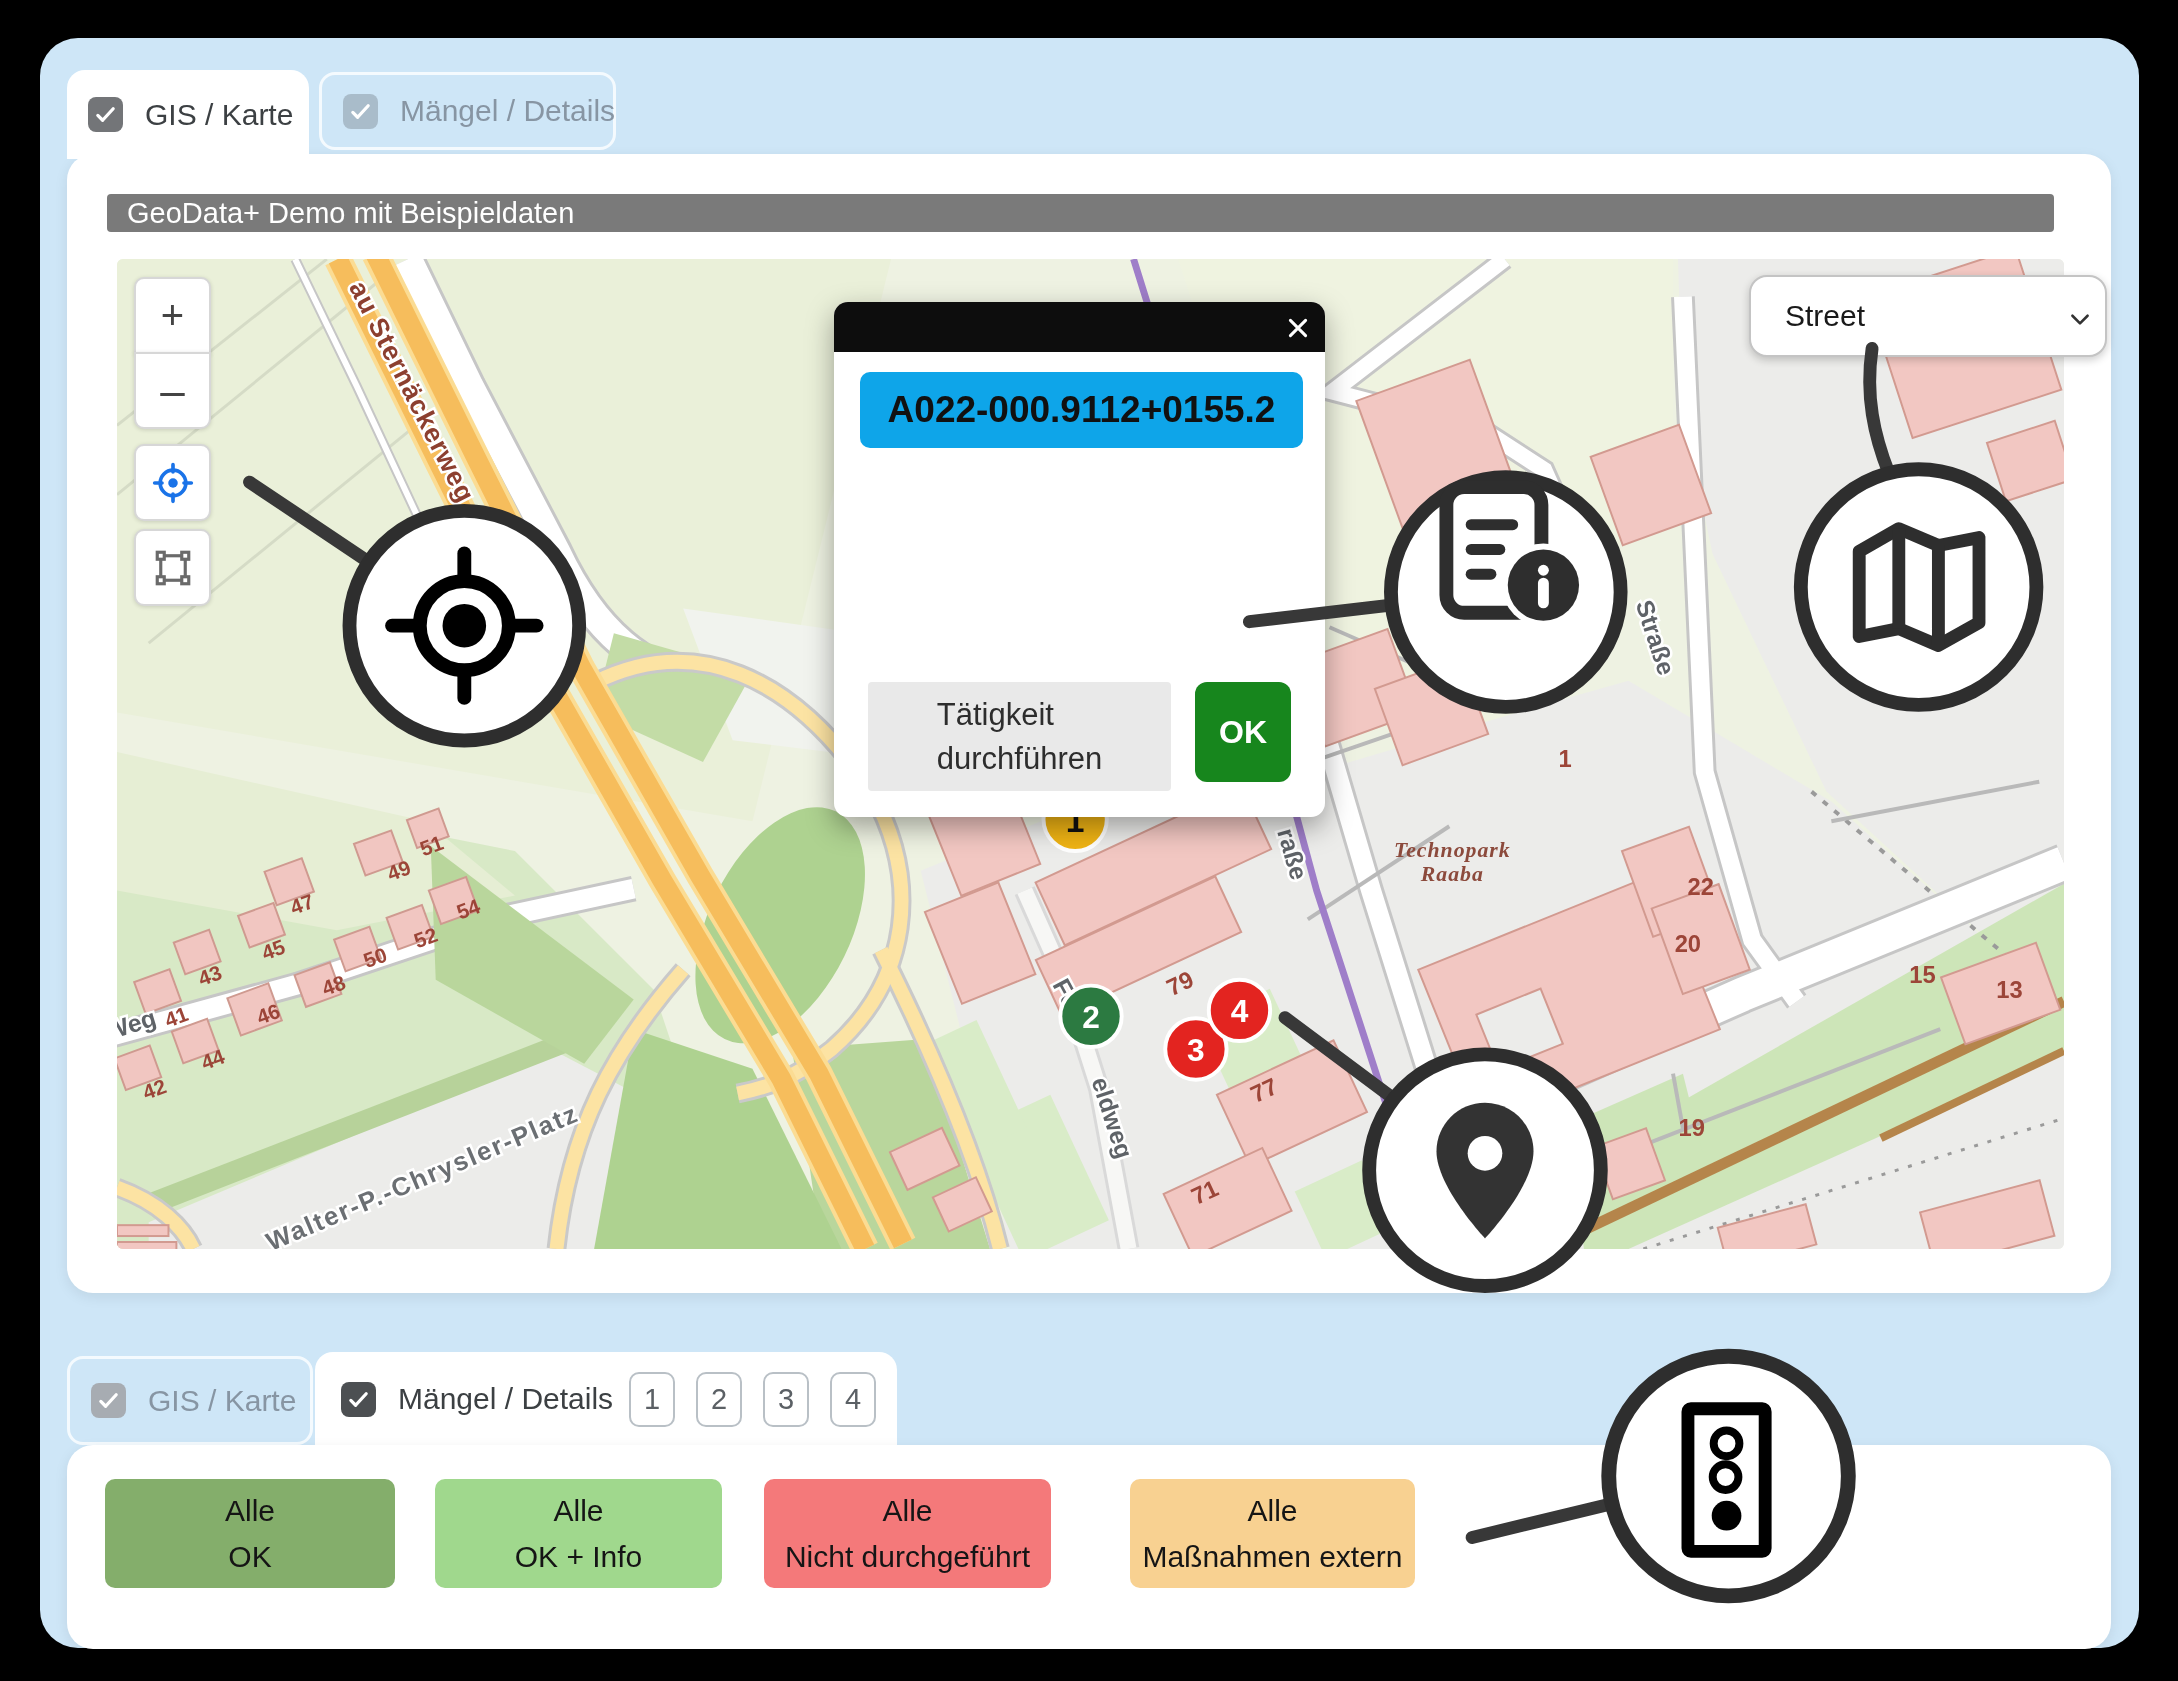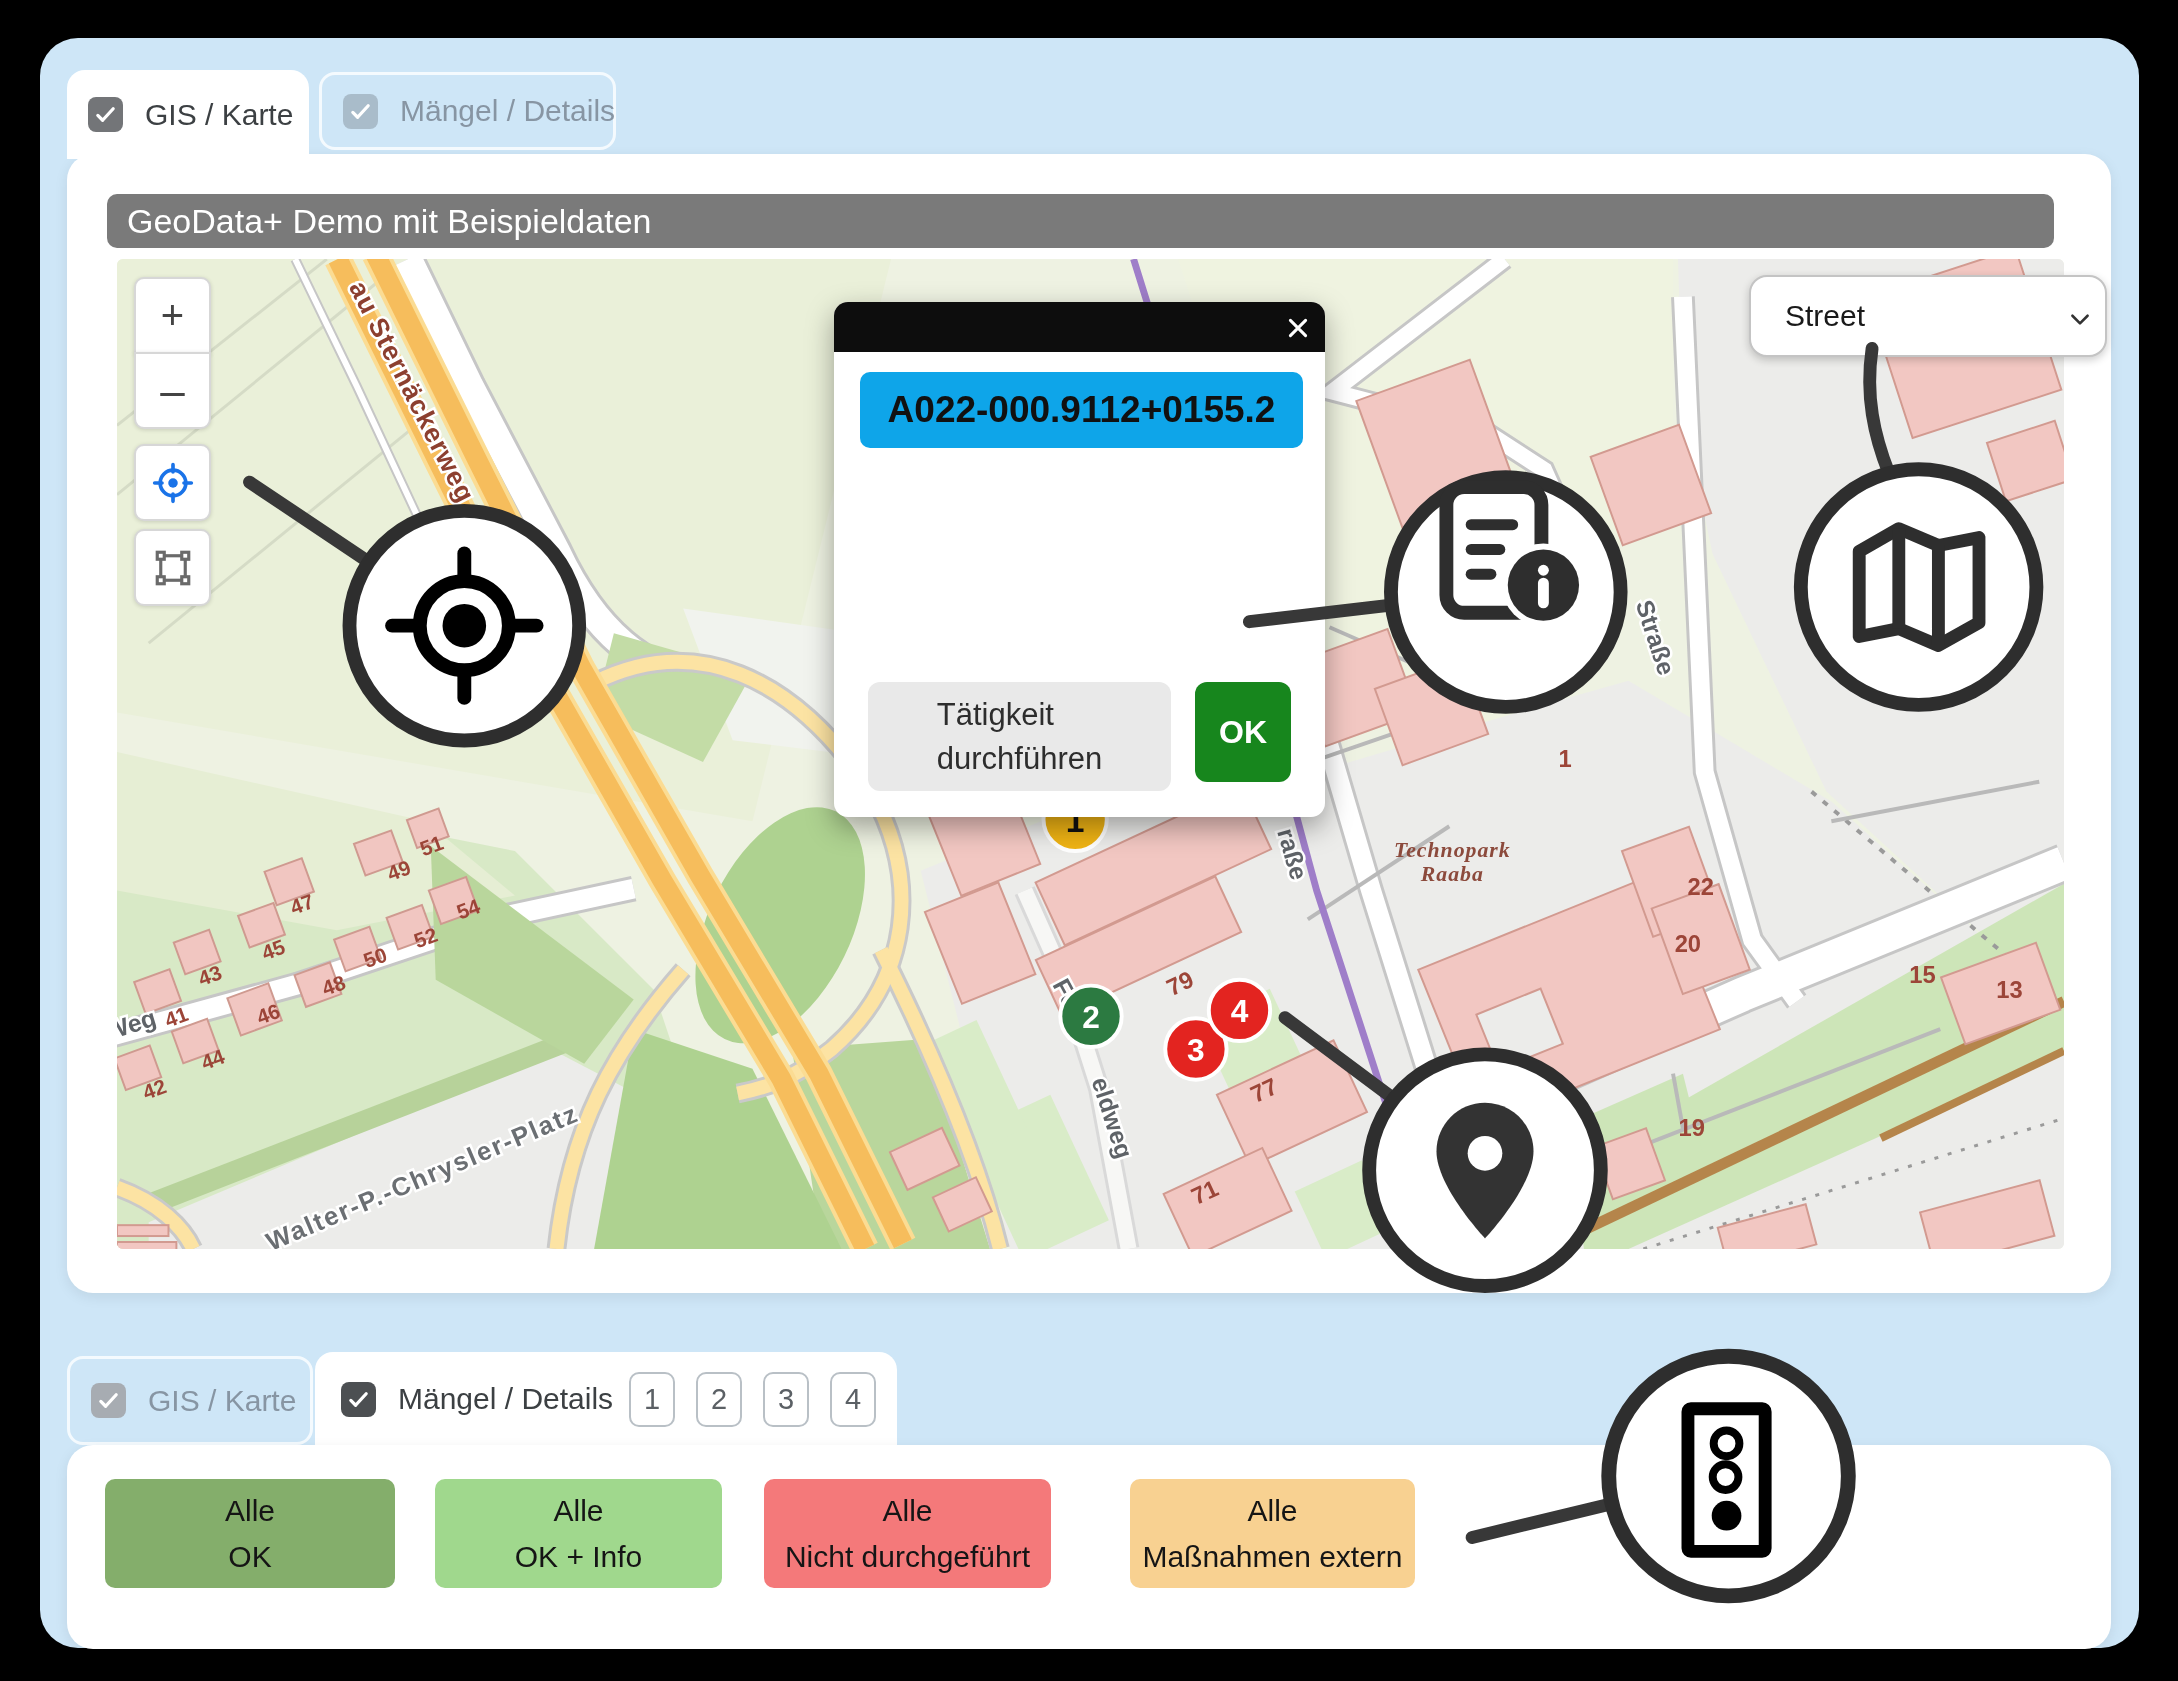--- a/index.html
+++ b/index.html
@@ -13,22 +13,22 @@
         background:#fff;border-radius:26px;box-shadow:0 4px 14px rgba(0,0,0,.08);}
   .tab{position:absolute;display:flex;align-items:center;font-size:30px;white-space:nowrap;color:#2f3133;}
   .tabActiveTop{left:67px;top:70px;width:242px;height:89px;background:#fff;
         border-radius:18px 18px 0 0;color:#3c4043;}
   .tabInactive{background:#cee6f7;border:3px solid #f4fafe;border-radius:16px;color:#8795a3;}
   .cb{width:35px;height:35px;border-radius:8px;margin:0 22px 0 21px;flex:0 0 auto;
       display:flex;align-items:center;justify-content:center;}
   .cbDark{background:#737578;}
   .cbLight{background:#a9bcca;}
   .cb svg{display:block;}
-  .grayBar{position:absolute;left:107px;top:194px;width:1947px;height:54px;
-        background:#7a7a7a;border-radius:10px;color:#fff;font-size:34px;
+  .grayBar{position:absolute;left:107px;top:194px;width:1947px;height:38px;
+        background:#7a7a7a;border-radius:4px;color:#fff;font-size:29px;
         display:flex;align-items:center;padding-left:20px;box-sizing:border-box;}
   .mapWrap{position:absolute;left:117px;top:259px;width:1947px;height:990px;
         border-radius:6px;overflow:hidden;}
   
   .mbtn{position:absolute;background:#fff;border:2px solid #d7d7d7;width:77px;
         box-sizing:border-box;display:flex;align-items:center;justify-content:center;
         box-shadow:0 1px 4px rgba(0,0,0,.15);}
   
   .street{position:absolute;left:1749px;top:275px;width:358px;height:82px;background:#fff;
         border:2px solid #c4c4c4;border-radius:18px;box-sizing:border-box;
@@ -38,21 +38,21 @@
   .popup{position:absolute;left:834px;top:302px;width:491px;height:515px;background:#fff;
         border-radius:14px;box-shadow:0 10px 28px rgba(0,0,0,.35);}
   .popHead{position:absolute;left:0;top:0;width:100%;height:50px;background:#0d0d0d;
         border-radius:14px 14px 0 0;}
   .popYellow{position:absolute;left:26px;top:70px;width:443px;height:76px;background:#0ea5e9;
         border-radius:10px;display:flex;align-items:center;justify-content:center;
         font-size:37px;font-weight:bold;color:#111;}
   .popBody{position:absolute;left:33px;top:158px;width:444px;font-size:28px;color:#1c1c1c;
         line-height:35px;}
   .btnGray{position:absolute;left:34px;top:380px;width:303px;height:109px;background:#e9e9e9;
-        border-radius:12px;display:flex;flex-direction:column;align-items:center;
+        border-radius:4px;display:flex;flex-direction:column;align-items:center;
         justify-content:center;font-size:31px;color:#2d2d2d;line-height:44px;}
   .btnGreen{position:absolute;left:361px;top:380px;width:96px;height:100px;background:#17861d;
         border-radius:12px;display:flex;align-items:center;justify-content:center;
         font-size:32px;font-weight:bold;color:#fff;}
   
   .tabBotInactive{left:67px;top:1356px;width:240px;height:83px;}
   .tabBotActive{left:315px;top:1352px;width:582px;height:94px;background:#fff;
         border-radius:18px 18px 0 0;color:#3c4043;}
   .chip{width:48px;height:55px;border:2px solid #b9c0c6;border-radius:10px;background:#fff;
         color:#5b6065;font-size:29px;display:flex;align-items:center;justify-content:center;

